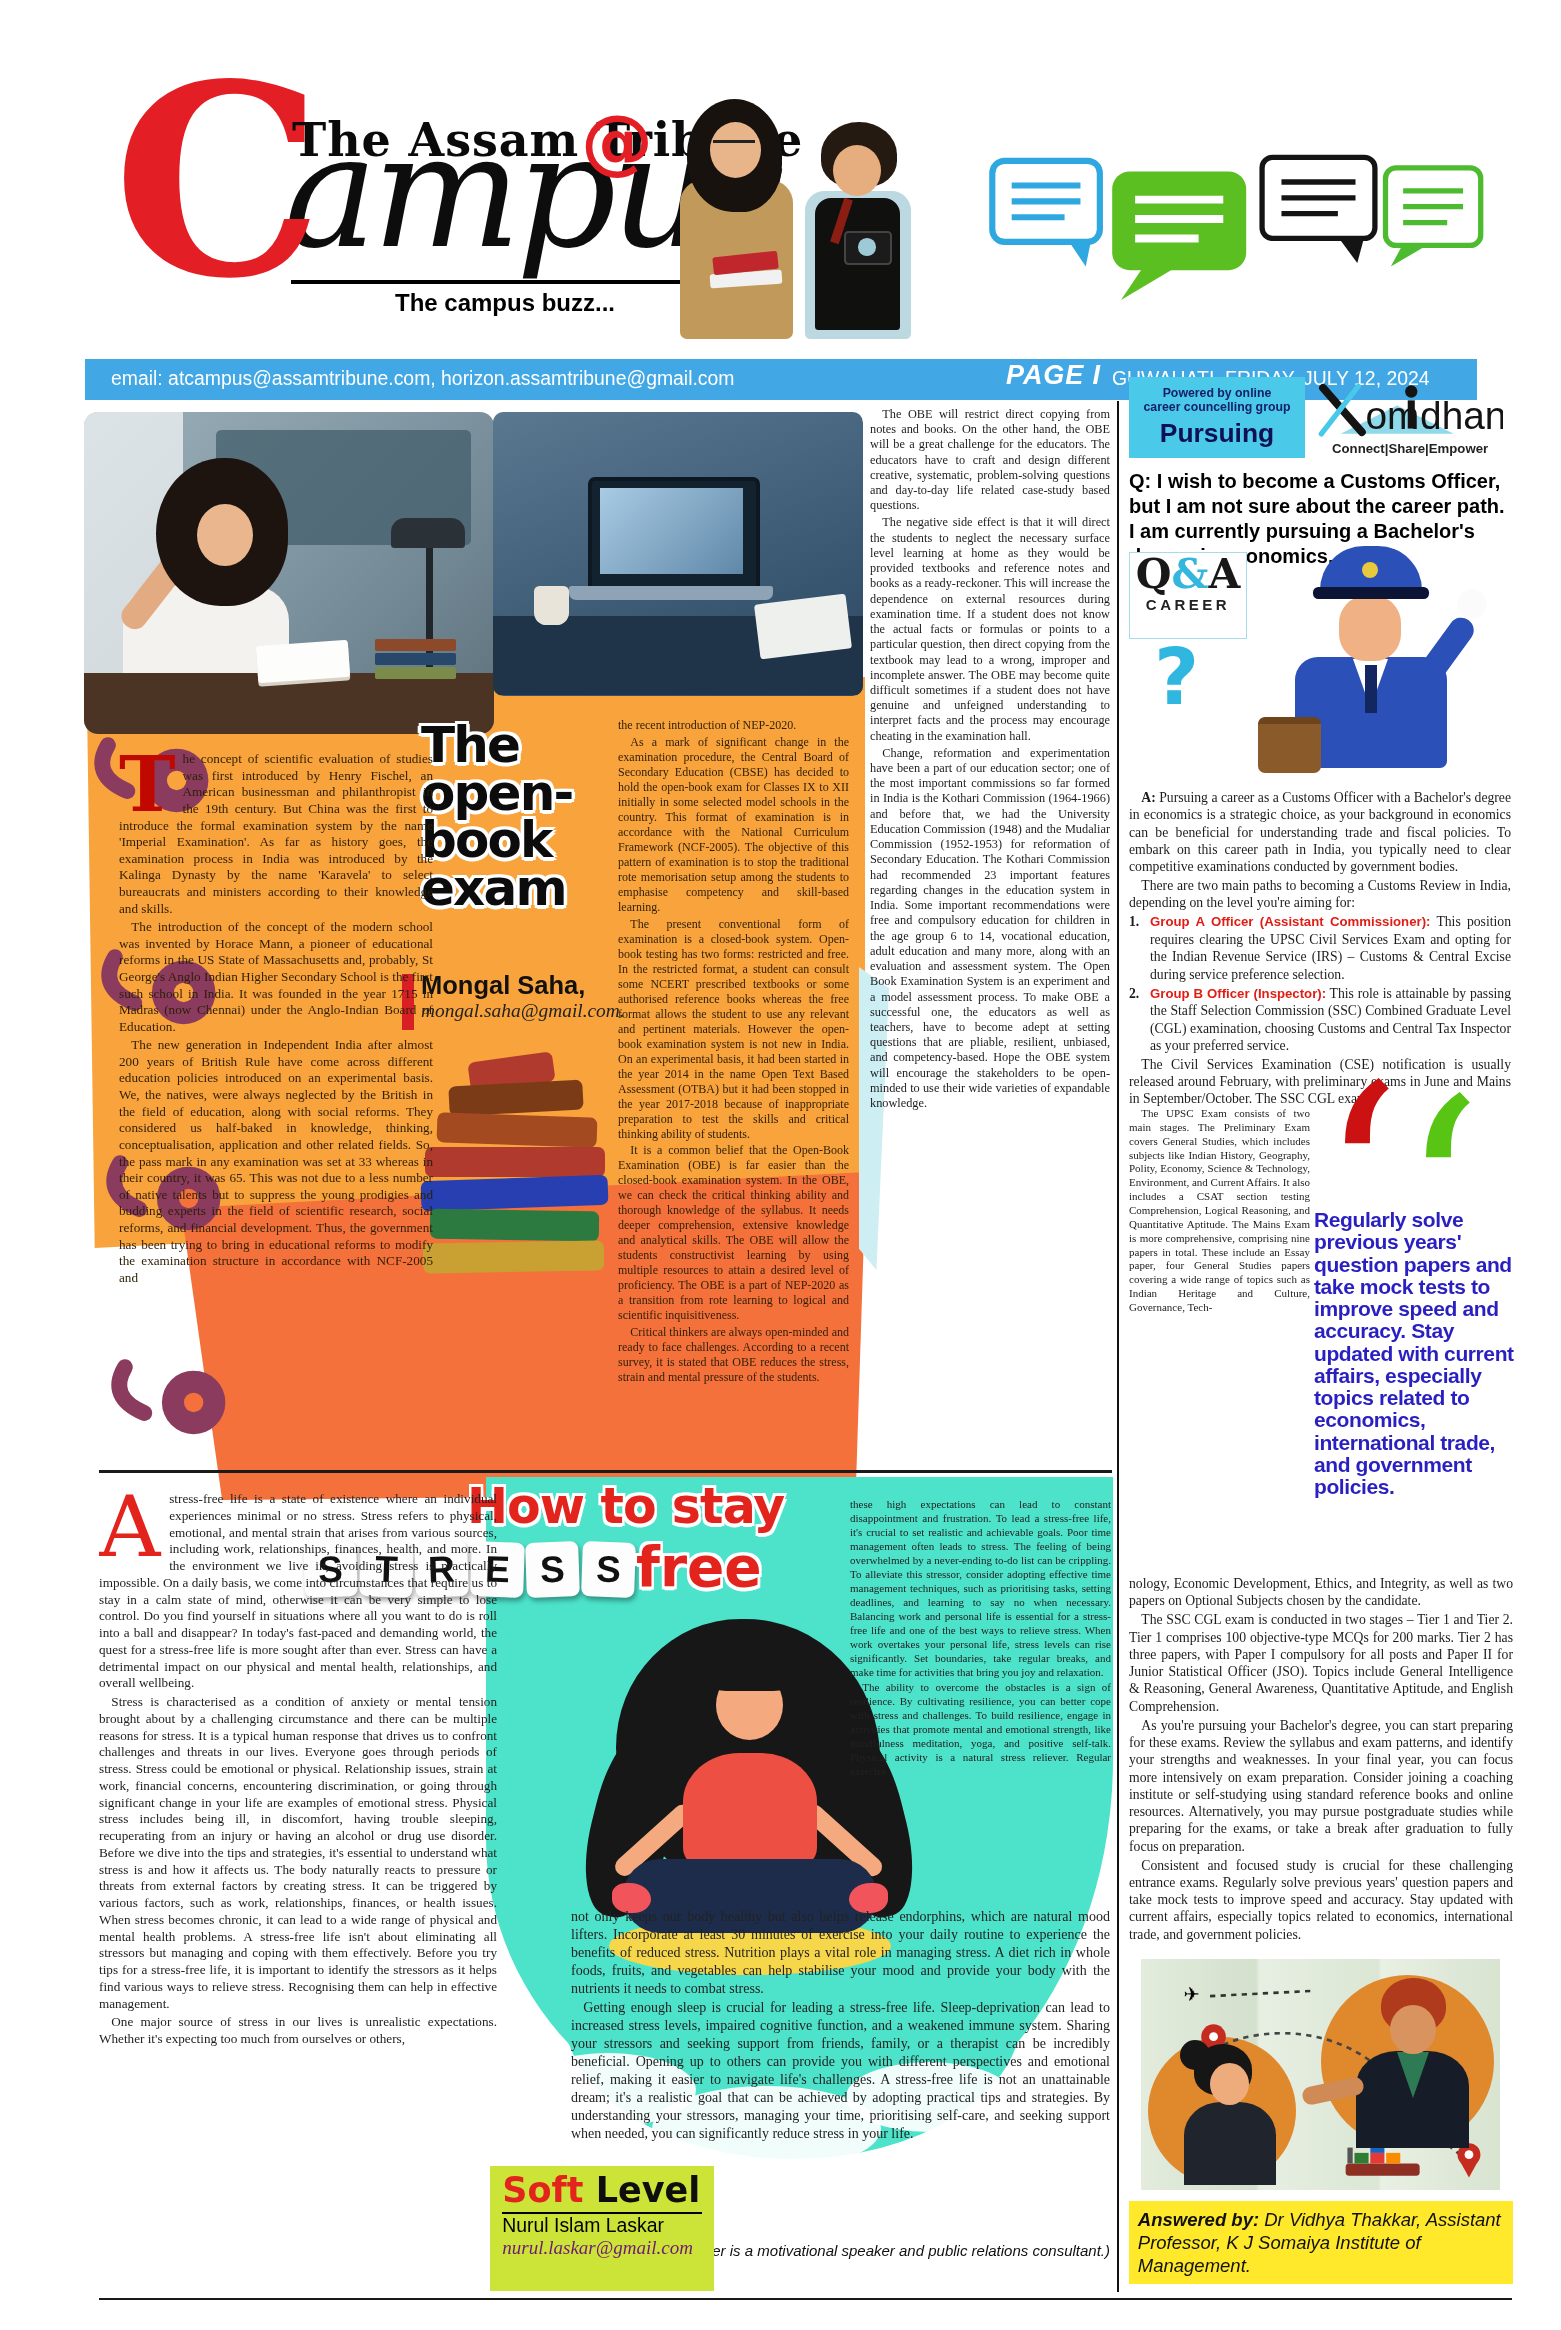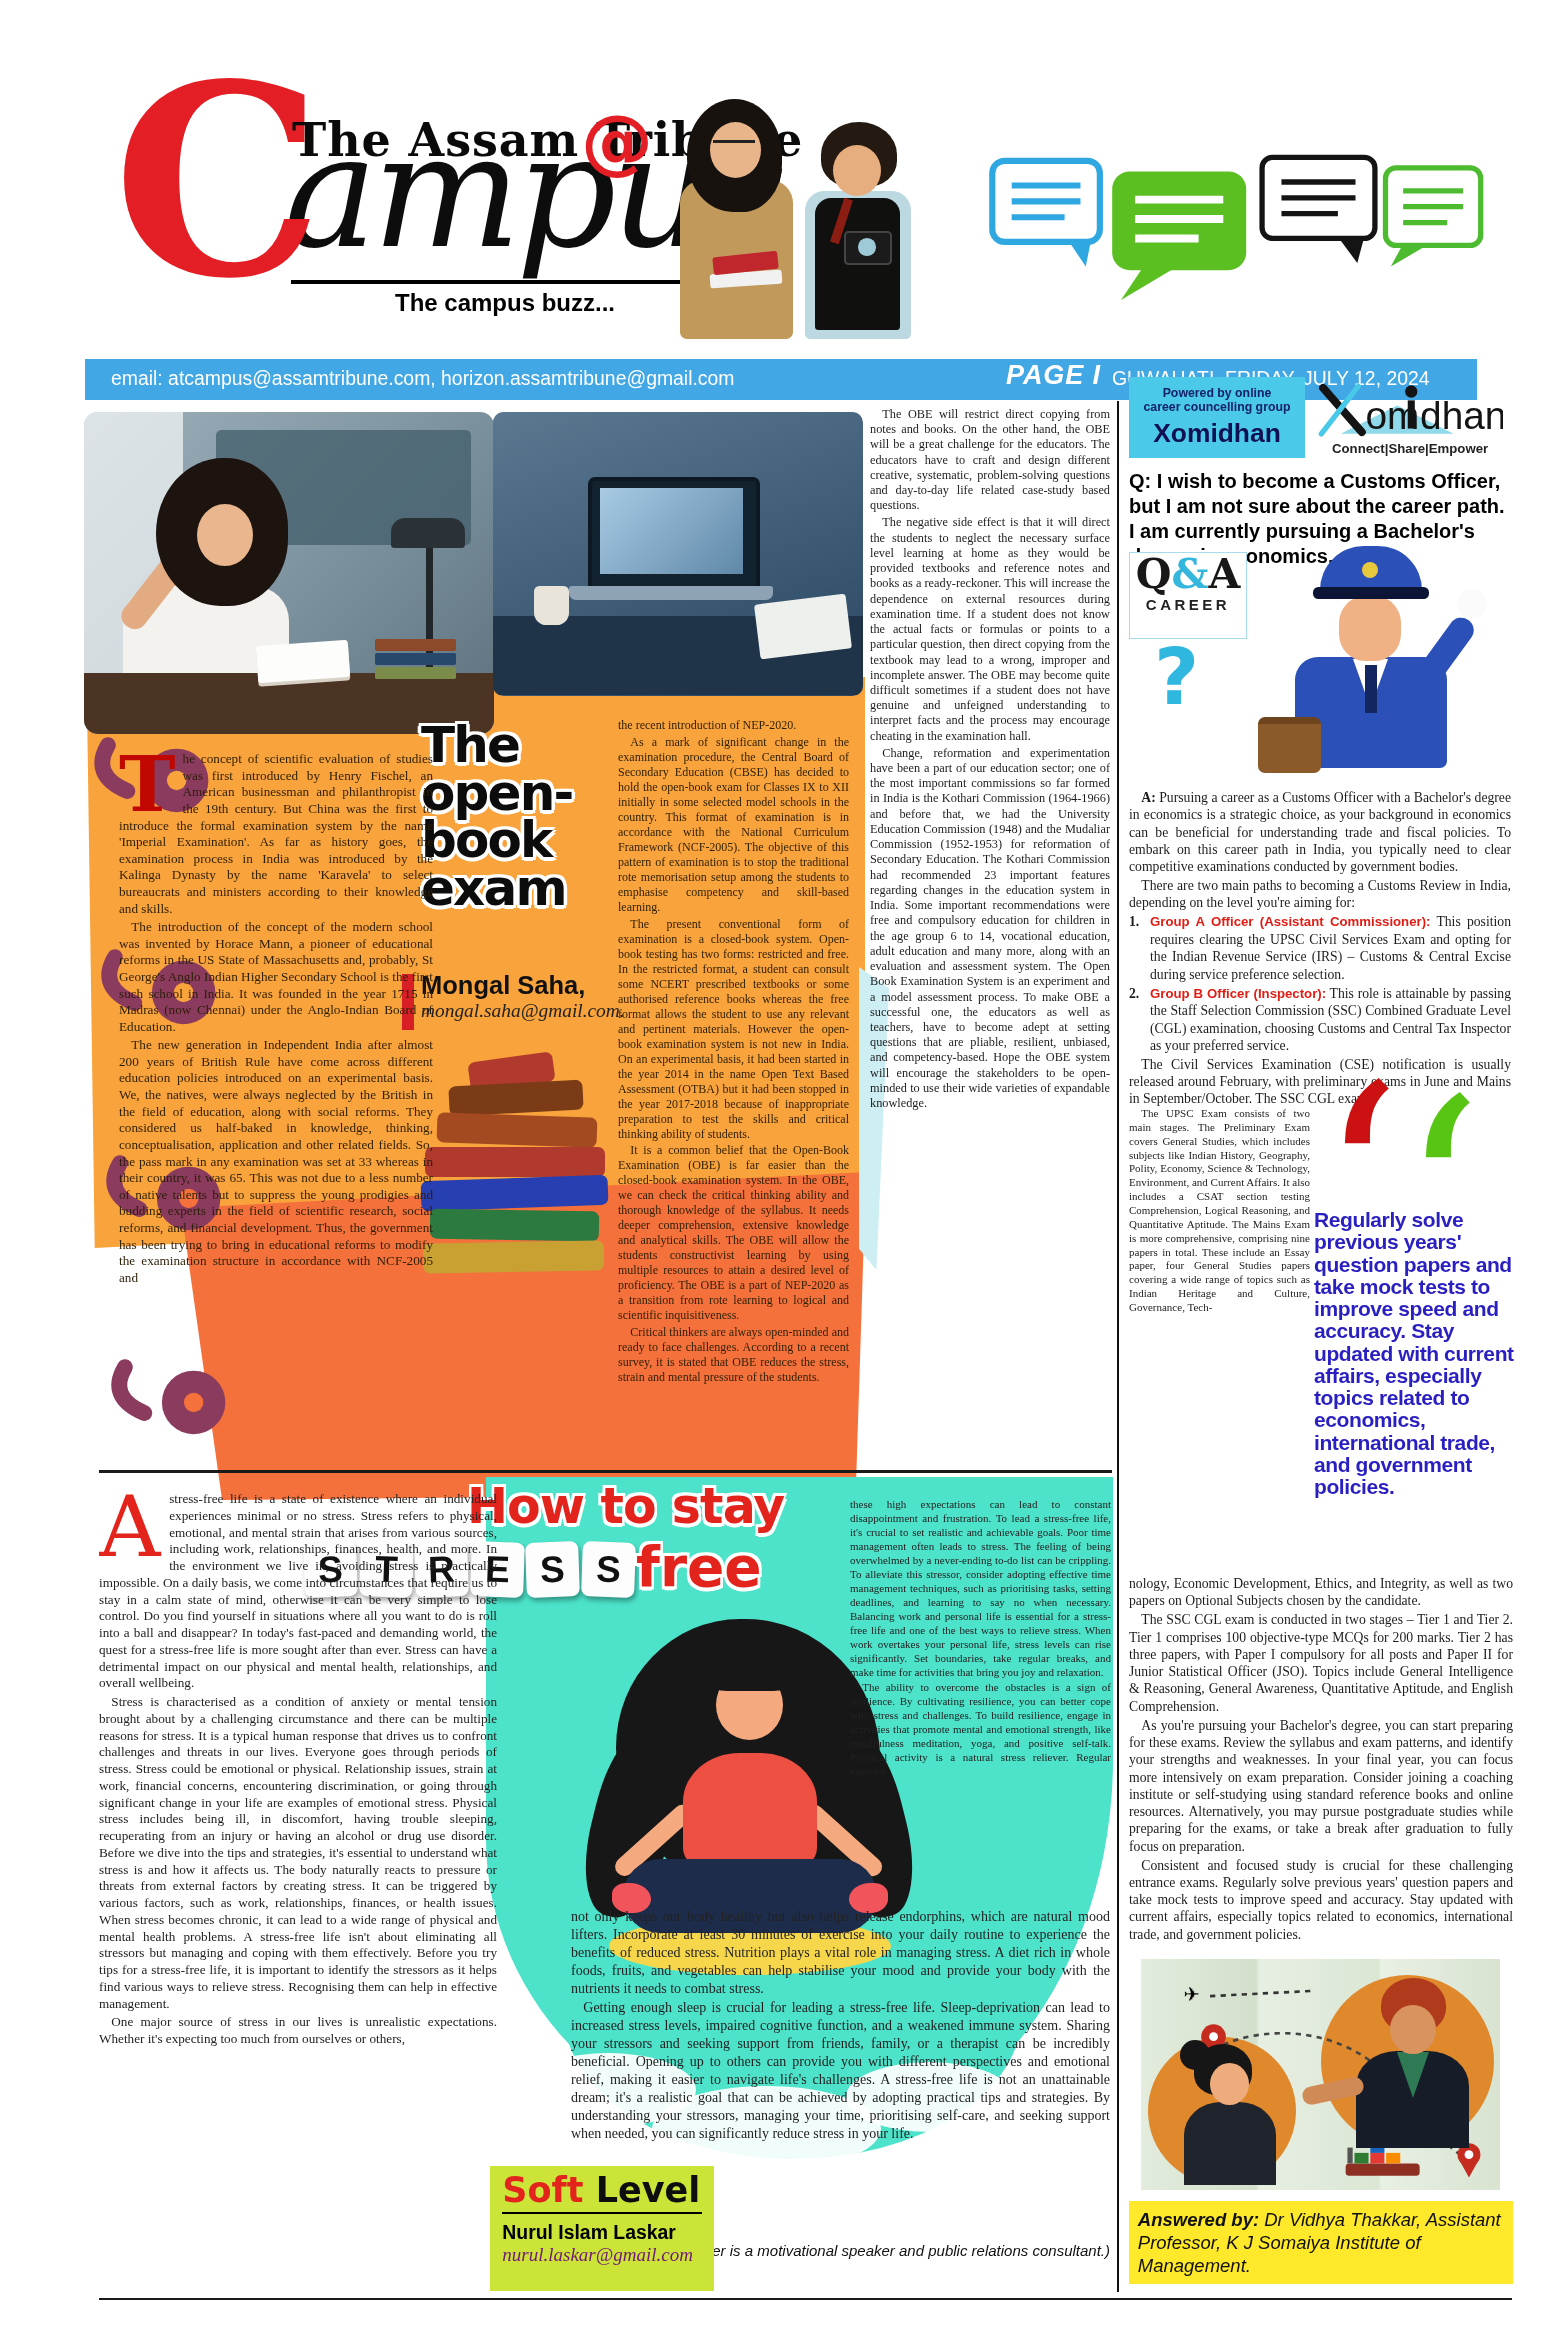--- a/index.html
+++ b/index.html
@@ -202,21 +202,21 @@
   .st-mid{left:571px;top:1908px;width:539px;height:328px;z-index:5;font-size:14px;line-height:1.28;
           text-align:justify;color:#222;overflow:hidden;}
   .st-closing{left:617px;top:2242px;width:493px;z-index:5;font-family:"Liberation Sans",sans-serif;
               font-style:italic;font-size:15px;text-align:right;color:#111;line-height:1.25;}
   .softskills{left:490px;top:2166px;width:224px;height:125px;background:#cbe437;z-index:6;
               padding:7px 12.3px;box-sizing:border-box;}
   .ss-title{font-family:"DejaVu Sans",sans-serif;font-weight:900;font-size:35px;line-height:1;
             border-bottom:2.6px solid #000;padding-bottom:3.5px;}
   .ss-soft{color:#e3241d;}
   .ss-skills{color:#0e0e0e;}
-  .ss-name{font-family:"Liberation Sans",sans-serif;font-weight:bold;font-size:19.4px;color:#000;margin-top:7px;}
+  .ss-name{font-family:"Liberation Sans",sans-serif;font-weight:normal;font-size:19.4px;color:#000;}
   .ss-email{font-family:"Liberation Serif",serif;font-style:italic;font-size:19px;color:#701a75;}
 </style>
 </head>
 <body>
 
 <div class="page">
 
   <div class="abs c-letter">C</div>
   <div class="abs tribune">The Assam Tribune</div>
   <div class="abs at-symbol">@</div>
@@ -371,21 +371,21 @@
     <p>The OBE will restrict direct copying from notes and books. On the other hand, the OBE will be a great challenge for the educators. The educators have to craft and design different creative, systematic, problem-solving questions and day-to-day life related case-study based questions.</p>
     <p>The negative side effect is that it will direct the students to neglect the necessary surface level learning at home as they would be provided textbooks and reference notes and books as a ready-reckoner. This will increase the dependence on external resources during examination time. If a student does not know the actual facts or formulas or points to a particular question, then direct copying from the textbook may lead to a wrong, improper and incomplete answer. The OBE may become quite difficult sometimes if a student does not have genuine and unfeigned understanding to interpret facts and the process may encourage cheating in the examination hall.</p>
     <p>Change, reformation and experimentation have been a part of our education sector; one of the most important commissions so far formed in India is the Kothari Commission (1964-1966) and before that, we had the University Education Commission (1948) and the Mudaliar Commission (1952-1953) for reformation of Secondary Education. The Kothari Commission had recommended 23 important features regarding changes in the education system in India. Some important recommendations were free and compulsory education for children in the age group 6 to 14, vocational education, adult education and many more, along with an evaluation and assessment system. The Open Book Examination System is an experiment and a model assessment process. To make OBE a successful one, the educators as well as teachers, have to become adept at setting questions that are pliable, resilient, unbiased, and competency-based. Hope the OBE system will encourage the stakeholders to be open-minded to use their wide varieties of expandable knowledge.</p>
   </div>
 
   <div class="abs v-rule"></div>
 
   <div class="abs powered-box">
     <span class="powered-small">Powered by online</span>
     <span class="powered-small">career councelling group</span>
-    <span class="powered-name">Xomidhan</span>
+    <span class="powered-name">Pursuing</span>
   </div>
   <div class="abs xom-logo">
     <svg width="187" height="85" viewBox="0 0 212 96" style="position:absolute;left:0;top:0;">
       <polygon points="28,62 156,62 92,30" fill="#8fd9ea"></polygon>
       <line x1="8" y1="10" x2="52" y2="60" stroke="#141414" stroke-width="9" stroke-linecap="round"></line>
       <line x1="48" y1="8" x2="6" y2="62" stroke="#49c9e9" stroke-width="6" stroke-linecap="round"></line>
       <circle cx="108" cy="14" r="7" fill="#141414"></circle>
       <line x1="108" y1="24" x2="108" y2="56" stroke="#141414" stroke-width="8"></line>
       <text x="56" y="56" font-family="Liberation Sans, sans-serif" font-size="44" fill="#141414">om</text>
       <text x="118" y="56" font-family="Liberation Sans, sans-serif" font-size="44" fill="#141414">dhan</text>

